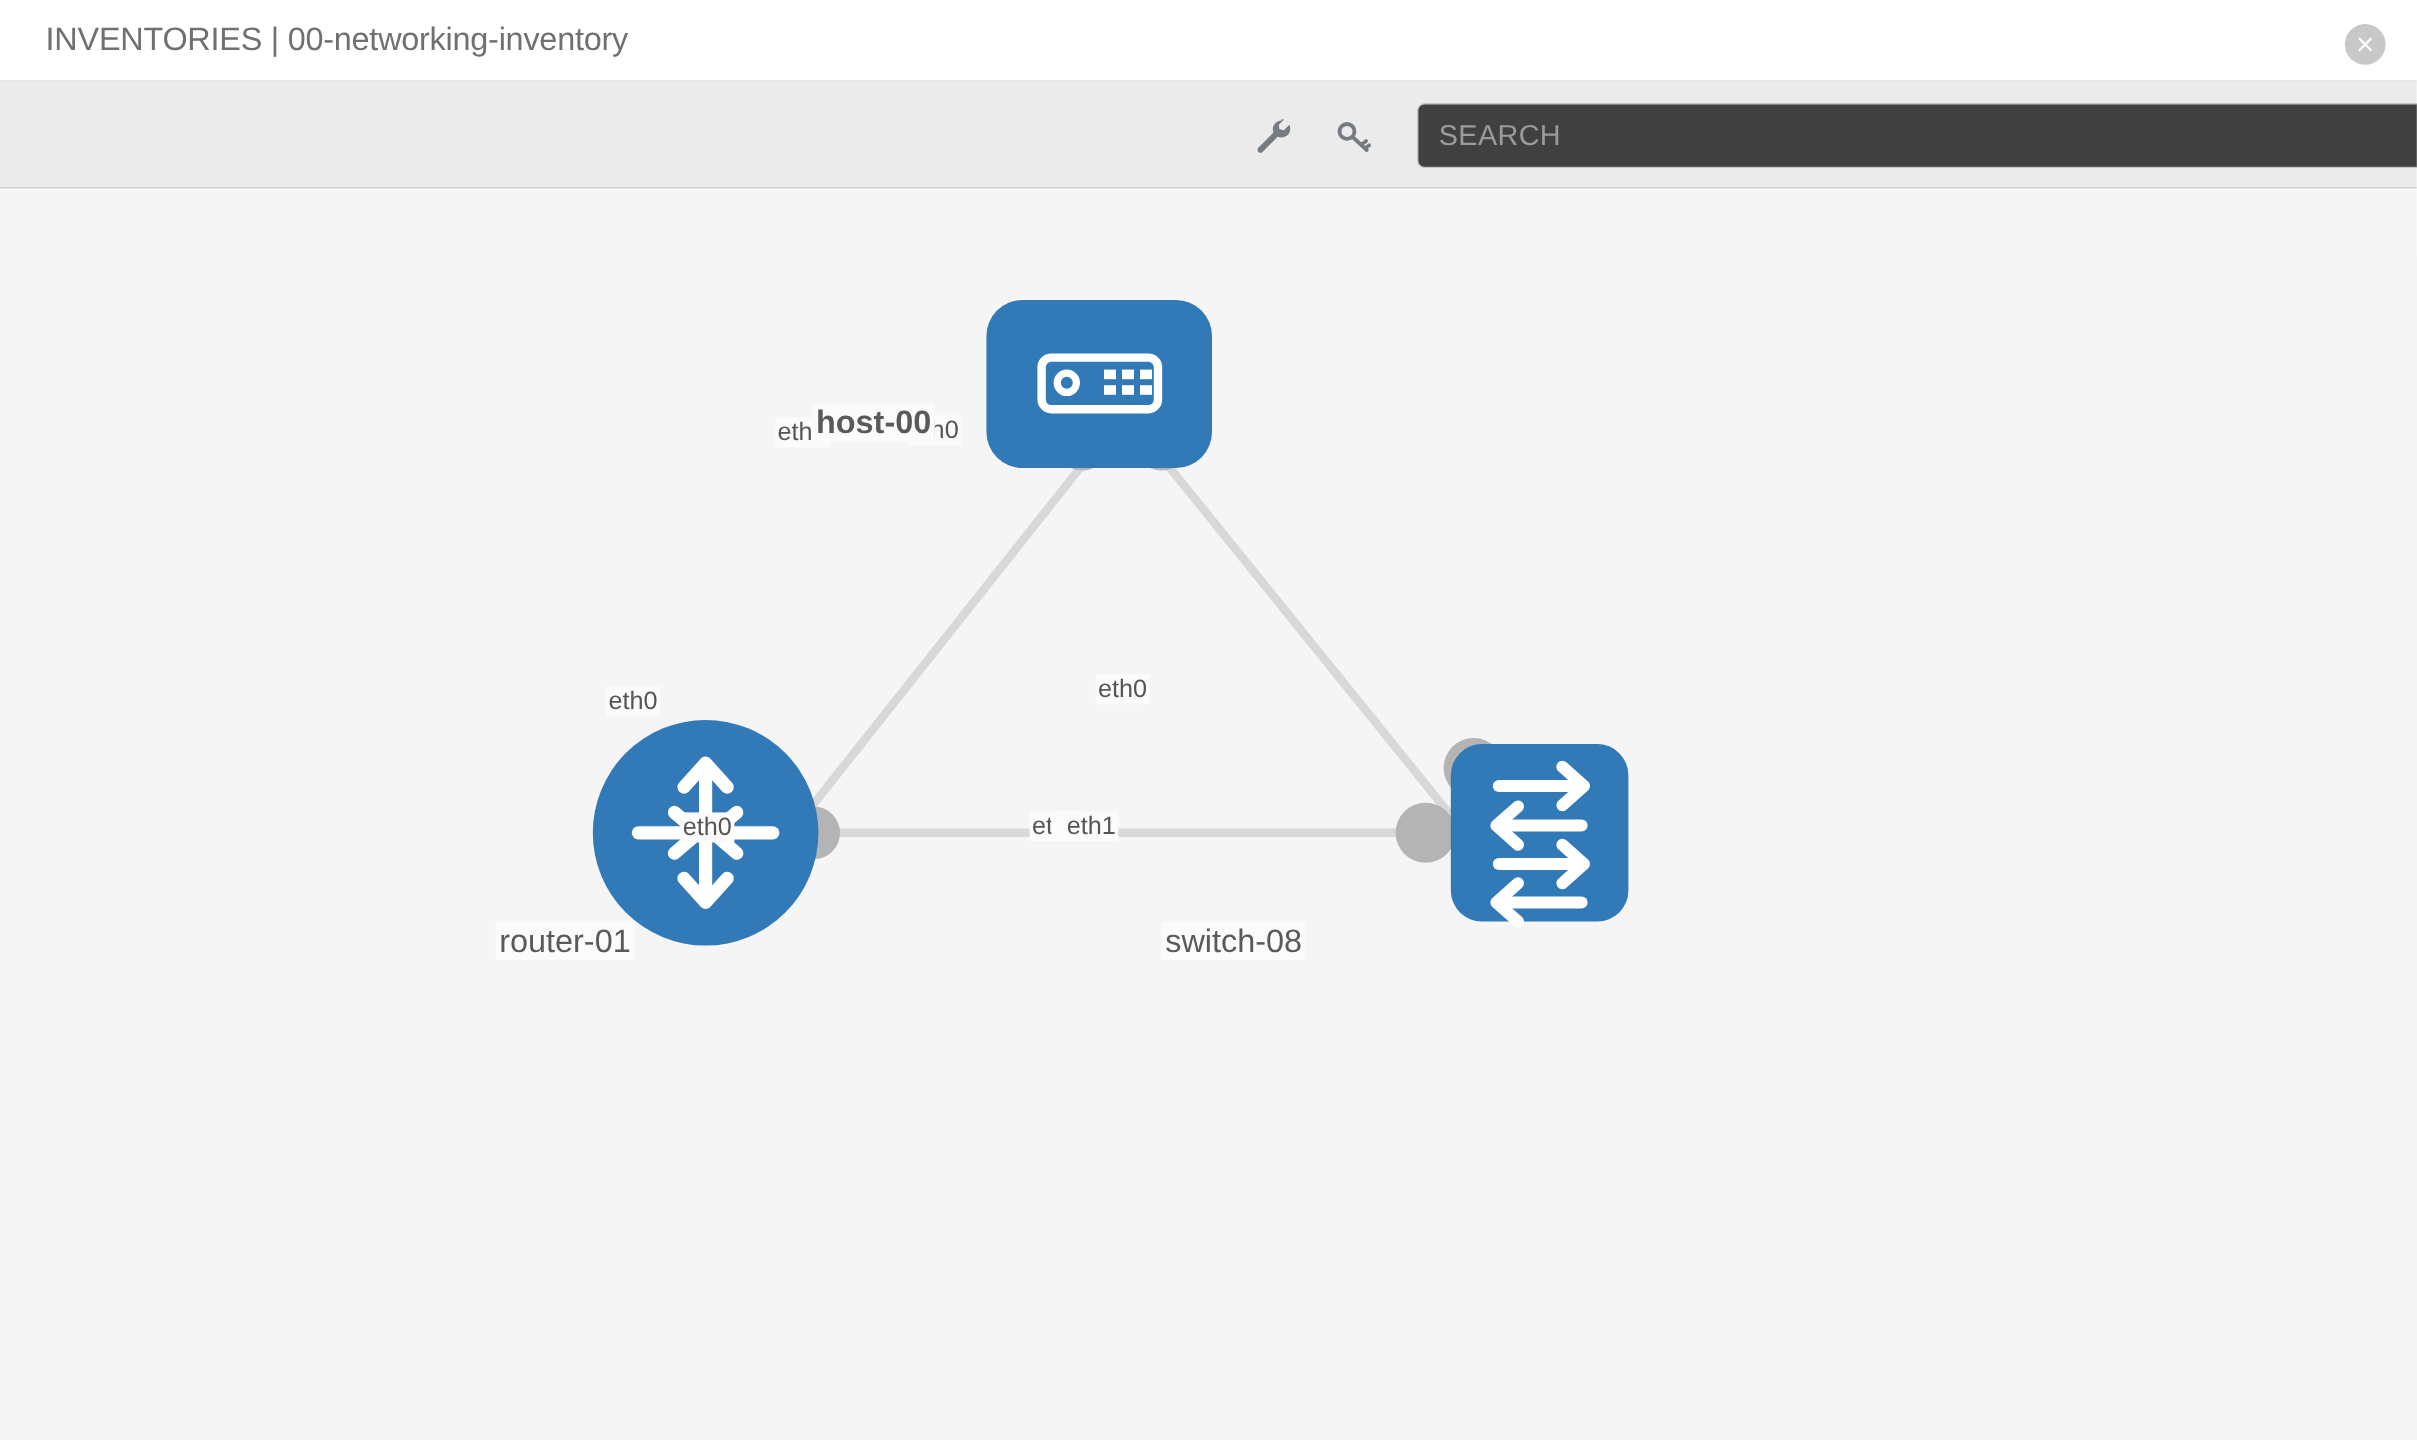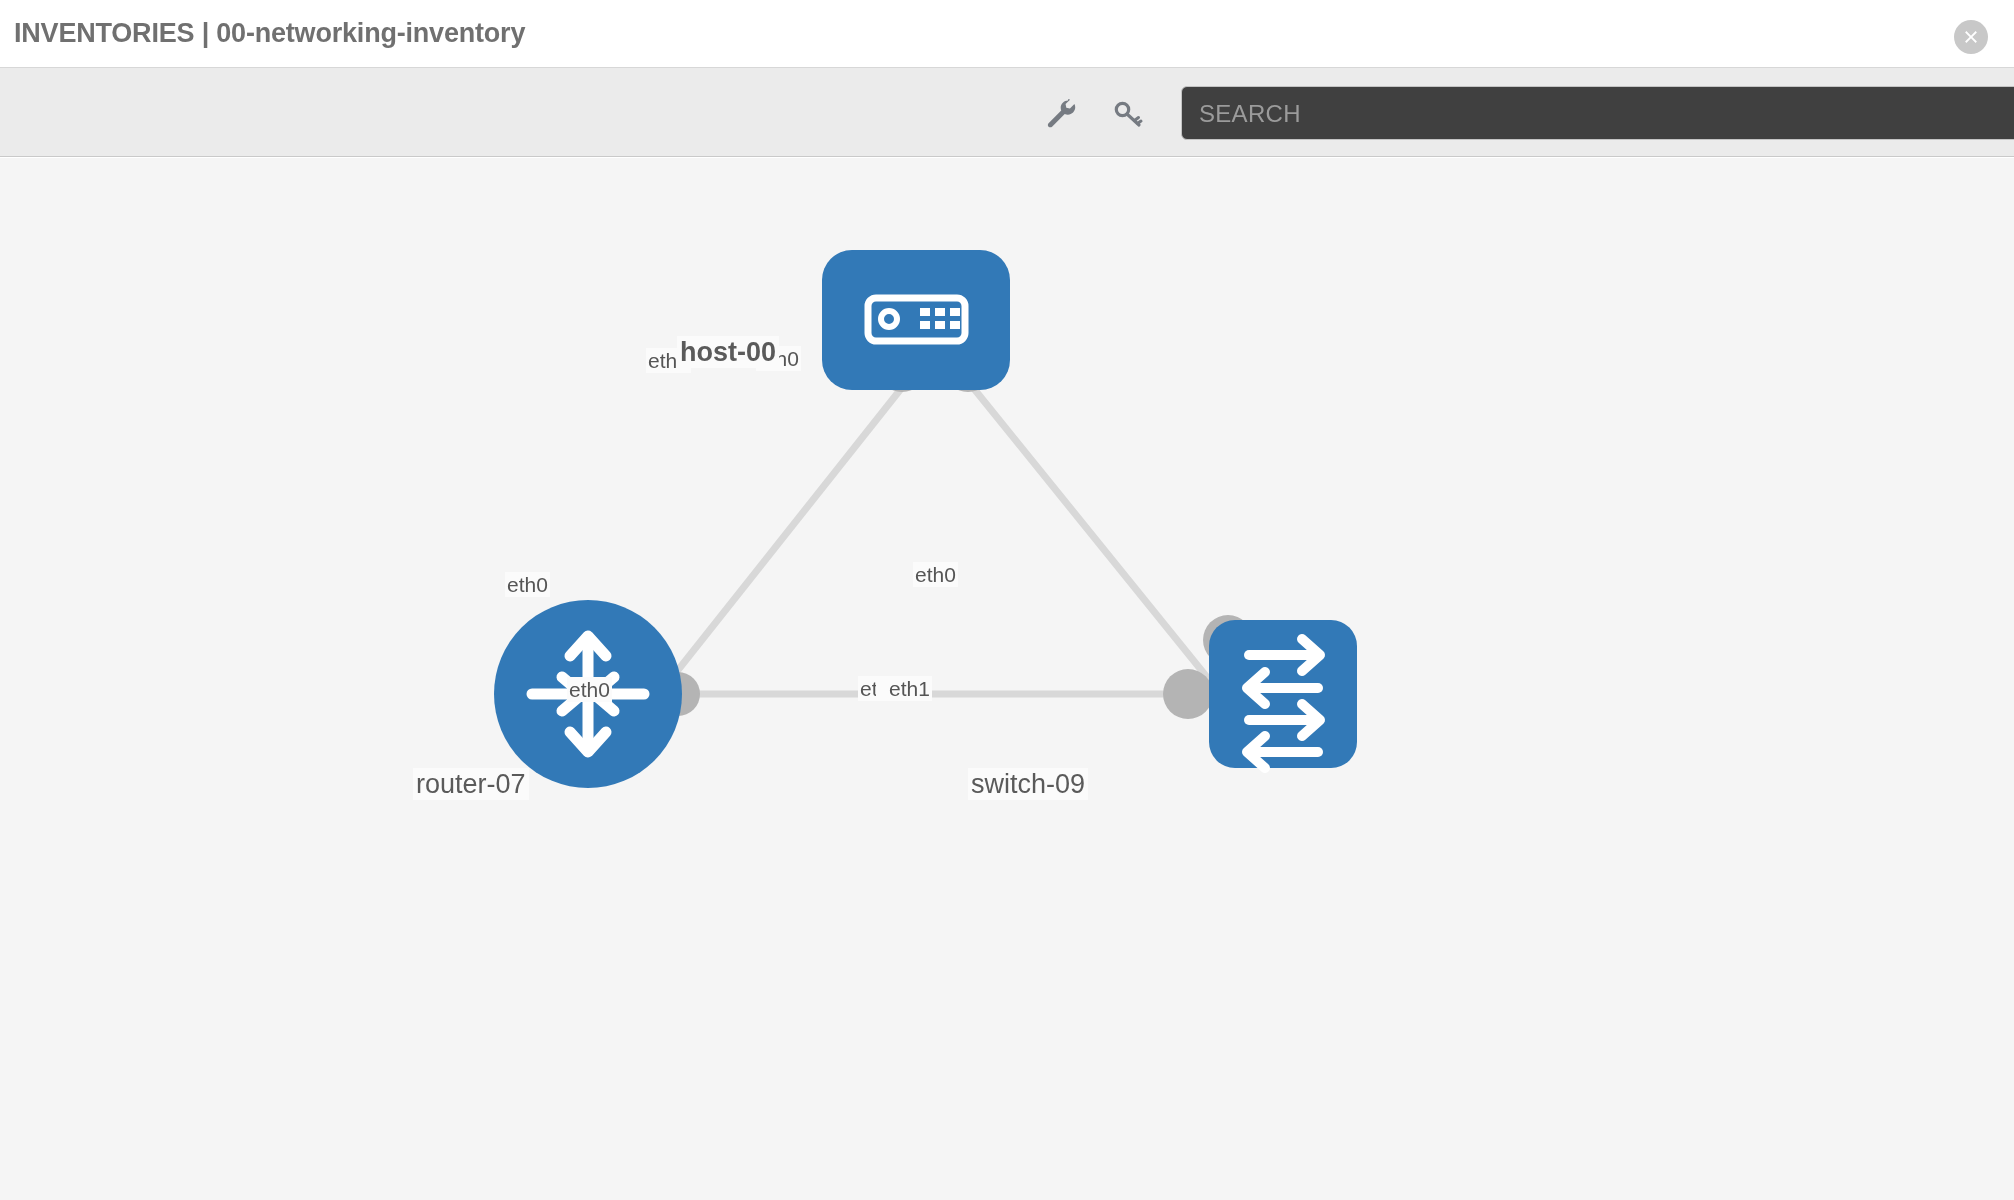--- a/index.html
+++ b/index.html
@@ -25,24 +25,24 @@
     position: absolute;
     left: 0; top: 0;
     width: 2014px;
     height: 68px;
     background: #ffffff;
     border-bottom: 1px solid #d7d7d7;
     box-sizing: border-box;
   }
   .header-title {
     position: absolute;
-    left: 14px;
+    left: 38px;
     top: 18px;
     font-size: 27px;
-    font-weight: bold;
+    font-weight: normal;
     color: #707070;
     letter-spacing: -0.2px;
     white-space: nowrap;
   }
   .close-btn {
     position: absolute;
     right: 26px;
     top: 20px;
     width: 34px;
     height: 34px;
@@ -274,17 +274,17 @@
 
     <div class="edge-label" style="left:646px; top:190px;">eth0</div>
     <div class="edge-label" style="left:756px; top:188px;">eth0</div>
     <div class="edge-label" style="left:505px; top:414px;">eth0</div>
     <div class="edge-label" style="left:913px; top:404px;">eth0</div>
     <div class="edge-label" style="left:567px; top:519px;">eth0</div>
     <div class="edge-label" style="left:858px; top:518px;">eth0</div>
     <div class="edge-label" style="left:876px; top:518px;padding-left:13px;">eth1</div>
 
     <div class="node-label" style="left:677px; top:178px;font-weight:bold;">host-00</div>
-    <div class="node-label" style="left:413px; top:610px;">router-07</div>
-    <div class="node-label" style="left:968px; top:610px;">switch-09</div>
+    <div class="node-label" style="left:413px; top:610px;">router-01</div>
+    <div class="node-label" style="left:968px; top:610px;">switch-08</div>
 
   </div>
 </div>
 
 </body></html>

